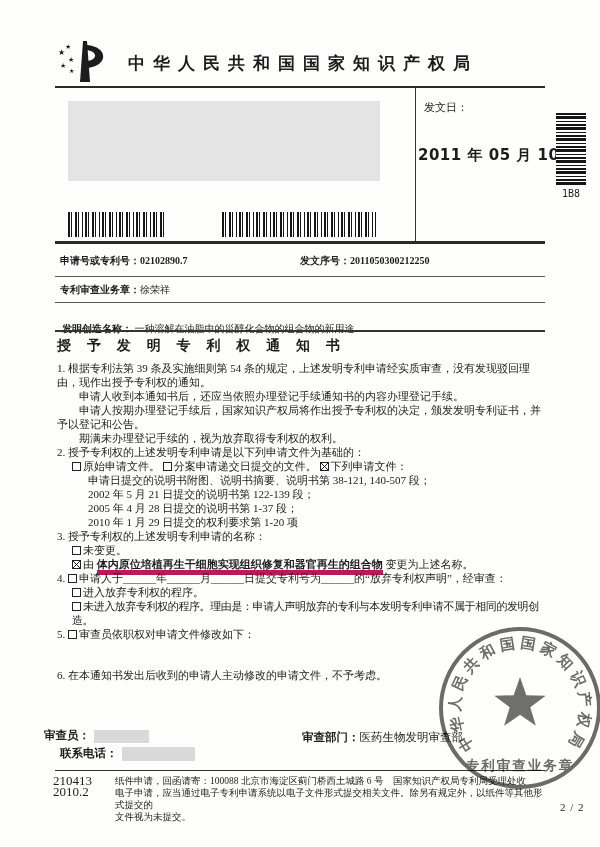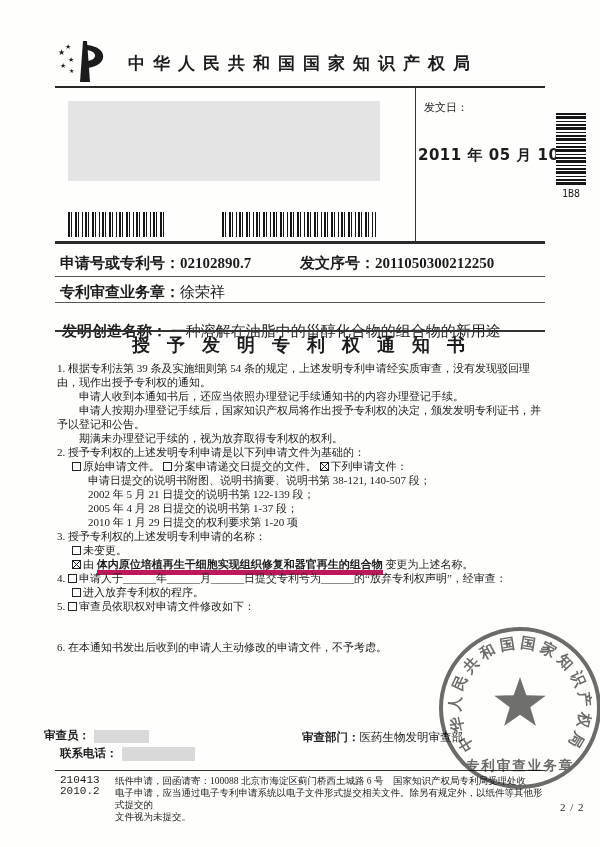--- a/index.html
+++ b/index.html
@@ -41,29 +41,29 @@
       #161616 8px 9px, #fff 9px 11px);
   }
   .barcode-v-label {
     position:absolute; left:556px; top:188px; width:30px; text-align:center;
     font-size:10px; font-family:"DejaVu Sans Mono","Liberation Mono",monospace;
   }
   
   .thick-rule { position:absolute; left:55px; top:241px; width:490px; height:3px; background:#2a2a2a; }
   .row-rule { position:absolute; left:55px; width:490px; height:1px; background:#555; }
   .r1 { top:276px; } .r2 { top:302px; } .r3 { top:330px; height:2px; background:#333; }
-  .info-cell { position:absolute; font-size:15px; white-space:nowrap; }
+  .info-cell { position:absolute; font-size:10px; white-space:nowrap; }
   .c-appno { left:60px; top:254px; } .c-serial { left:300px; top:254px; }
   .c-applicant { left:60px; top:283px; } .c-invention { left:62px; top:310px;margin-top:12px; }
   .lbl { font-weight:bold; }
   .val-b { font-weight:bold; }
   
   .body-block { position:absolute; left:57px; top:334px; width:489px; font-size:11px; line-height:14px; }
   .notice-title {
-    text-align:center; font-weight:bold; font-size:18px; letter-spacing:6px;
+    text-align:left; font-weight:bold; font-size:14px; letter-spacing:6px;
     line-height:22px; margin-bottom:5px;
     font-family:"Liberation Sans","DejaVu Sans",sans-serif;
   }
   .para-indent { text-indent:22px; }
   .opt { padding-left:15px; }
   .file-line { padding-left:31px; }
   .tight { letter-spacing:-0.4px; }
   .cb {
     display:inline-block; width:9px; height:9px; border:1px solid #222;
     vertical-align:-1px; margin-right:2px; background:#fff;
@@ -78,22 +78,22 @@
   
   .sig { position:absolute; font-size:11.5px; white-space:nowrap; }
   .sig-examiner { left:44px; top:728px; } .sig-phone { left:60px; top:746px; }
   .sig-dept { left:302px; top:730px; }
   .redact-s { display:inline-block; vertical-align:middle; background:#d9d9d9; }
   .redact-ex { width:55px; height:13px; margin-left:4px; }
   .redact-ph { width:73px; height:14px; margin-left:4px; }
   
   .footer-rule { position:absolute; left:55px; top:770px; width:490px; height:1px; background:#333; }
   .footer-codes {
-    position:absolute; left:60px; top:775px; font-size:11px; line-height:11px;
-    font-family:Liberation Mono, monospace;
+    position:absolute; left:53px; top:775px; font-size:13px; line-height:11px;
+    font-family:Liberation Serif, serif;
   }
   .footer-text { position:absolute; left:115px; top:775px; width:436px; font-size:9.5px; line-height:12px; }
   .footer-text .cont { padding-left:0; }
   .page-num { position:absolute; left:560px; top:801px; font-size:11px; letter-spacing:1px; }
   
   .seal { position:absolute; left:436px; top:624px; opacity:0.82; mix-blend-mode:multiply; }
 </style>
 </head>
 <body>
 
@@ -167,20 +167,23 @@
       <span class="cb checked"></span><span>由 </span><span class="u">体内原位培植再生干细胞实现组织修复和器官再生的组合物</span><span> 变更为上述名称。</span>
     </div>
 
     <div>
       <span>4.</span>
       <span class="cb"></span><span>申请人于______年______月______日提交专利号为______的“放弃专利权声明”，经审查：</span>
     </div>
     <div class="opt">
       <span class="cb"></span><span>进入放弃专利权的程序。</span>
     </div>
+    <div class="opt tight">
+      <span class="cb"></span><span>未进入放弃专利权的程序。理由是：申请人声明放弃的专利与本发明专利申请不属于相同的发明创造。</span>
+    </div>
 
     <div>
       <span>5.</span>
       <span class="cb"></span><span>审查员依职权对申请文件修改如下：</span>
     </div>
 
     <div class="item6">6. 在本通知书发出后收到的申请人主动修改的申请文件，不予考虑。</div>
   </div>
 
   <div class="sig sig-examiner">

